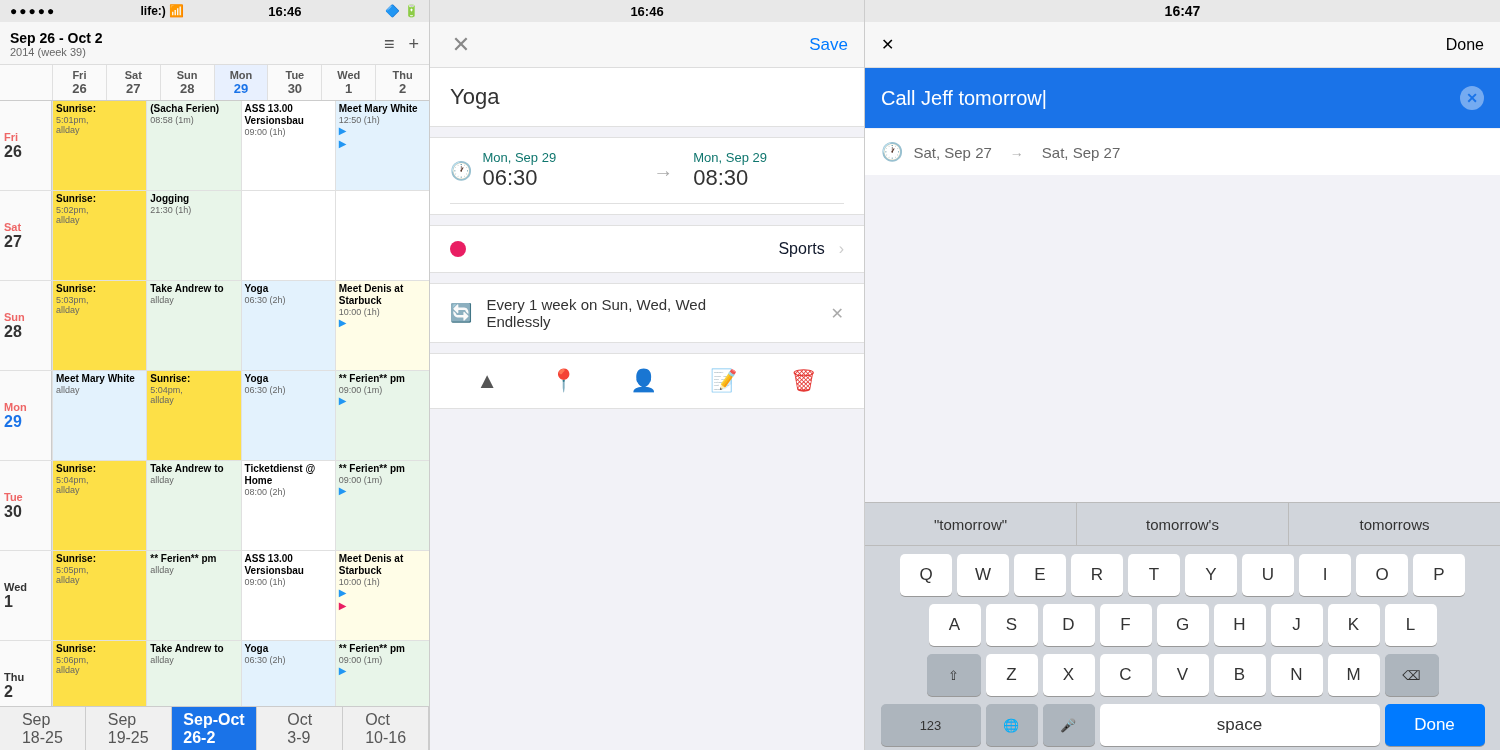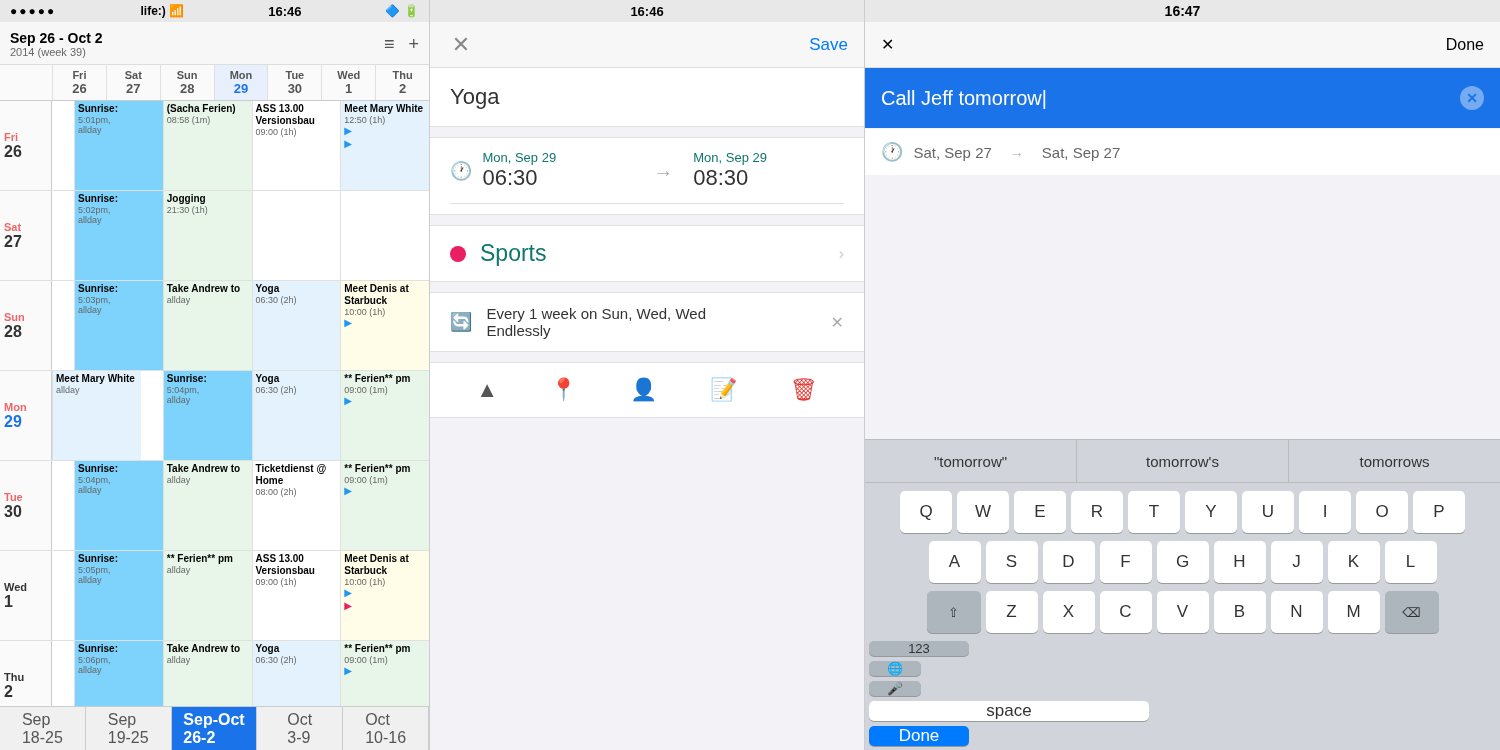--- a/index.html
+++ b/index.html
@@ -99,21 +99,21 @@
       display: flex;
     }
     .cal-cell {
       flex: 1;
       border-left: 1px solid #e0e0e0;
       padding: 2px 3px;
       font-size: 10px;
       overflow: hidden;
       position: relative;
     }
-    .cal-cell.pink { background: #7dd3fc; margin-left: 22px; }
+    .cal-cell.pink { background: #fde047; }
     .cal-cell.green { background: #e8f5e9; }
     .cal-cell.blue { background: #e3f2fd; }
     .cal-cell.yellow { background: #fffde7; }
     .cal-cell .event-title { font-weight: 600; font-size: 10px; line-height: 1.2; }
     .cal-cell .event-time { color: #666; font-size: 9px; }
     .cal-cell .arrow-right {
       position: absolute;
       right: 2px;
       top: 50%;
       transform: translateY(-50%);
@@ -234,21 +234,21 @@
       padding: 14px 20px;
       gap: 14px;
     }
     .calendar-dot {
       width: 16px;
       height: 16px;
       border-radius: 50%;
       background: #e91e63;
       flex-shrink: 0;
     }
-    .calendar-name { font-size: 23px; color: #0f766e; flex: 1; }
+    .calendar-name { font-size: 16px; color: #0f172a; flex: 1; text-align: right; }
     .calendar-chevron { color: #ccc; font-size: 16px; }
 
     .event-repeat-section {
       background: #fff;
       margin-top: 10px;
       border-top: 1px solid #e0e0e0;
       border-bottom: 1px solid #e0e0e0;
     }
     .event-repeat-row {
       display: flex;
@@ -418,21 +418,20 @@
       min-width: 42px;
     }
     .kb-key.shift { min-width: 44px; max-width: 54px; }
     .kb-key.backspace { min-width: 44px; max-width: 54px; }
     .kb-key.wide { min-width: 80px; max-width: 100px; flex: 2; }
     .kb-key.blue-key { background: #007aff; color: #fff; min-width: 80px; max-width: 100px; flex: 2; }
     .kb-bottom-row {
       display: flex;
       justify-content: center;
       gap: 5px;
-      flex-direction: column;
     }
     .kb-bottom-row .kb-key { height: 42px; }
   </style>
 </head>
 <body>
 
 <div id="panel1">
 
   <div class="status-bar">
     <span class="dots">●●●●●</span>

